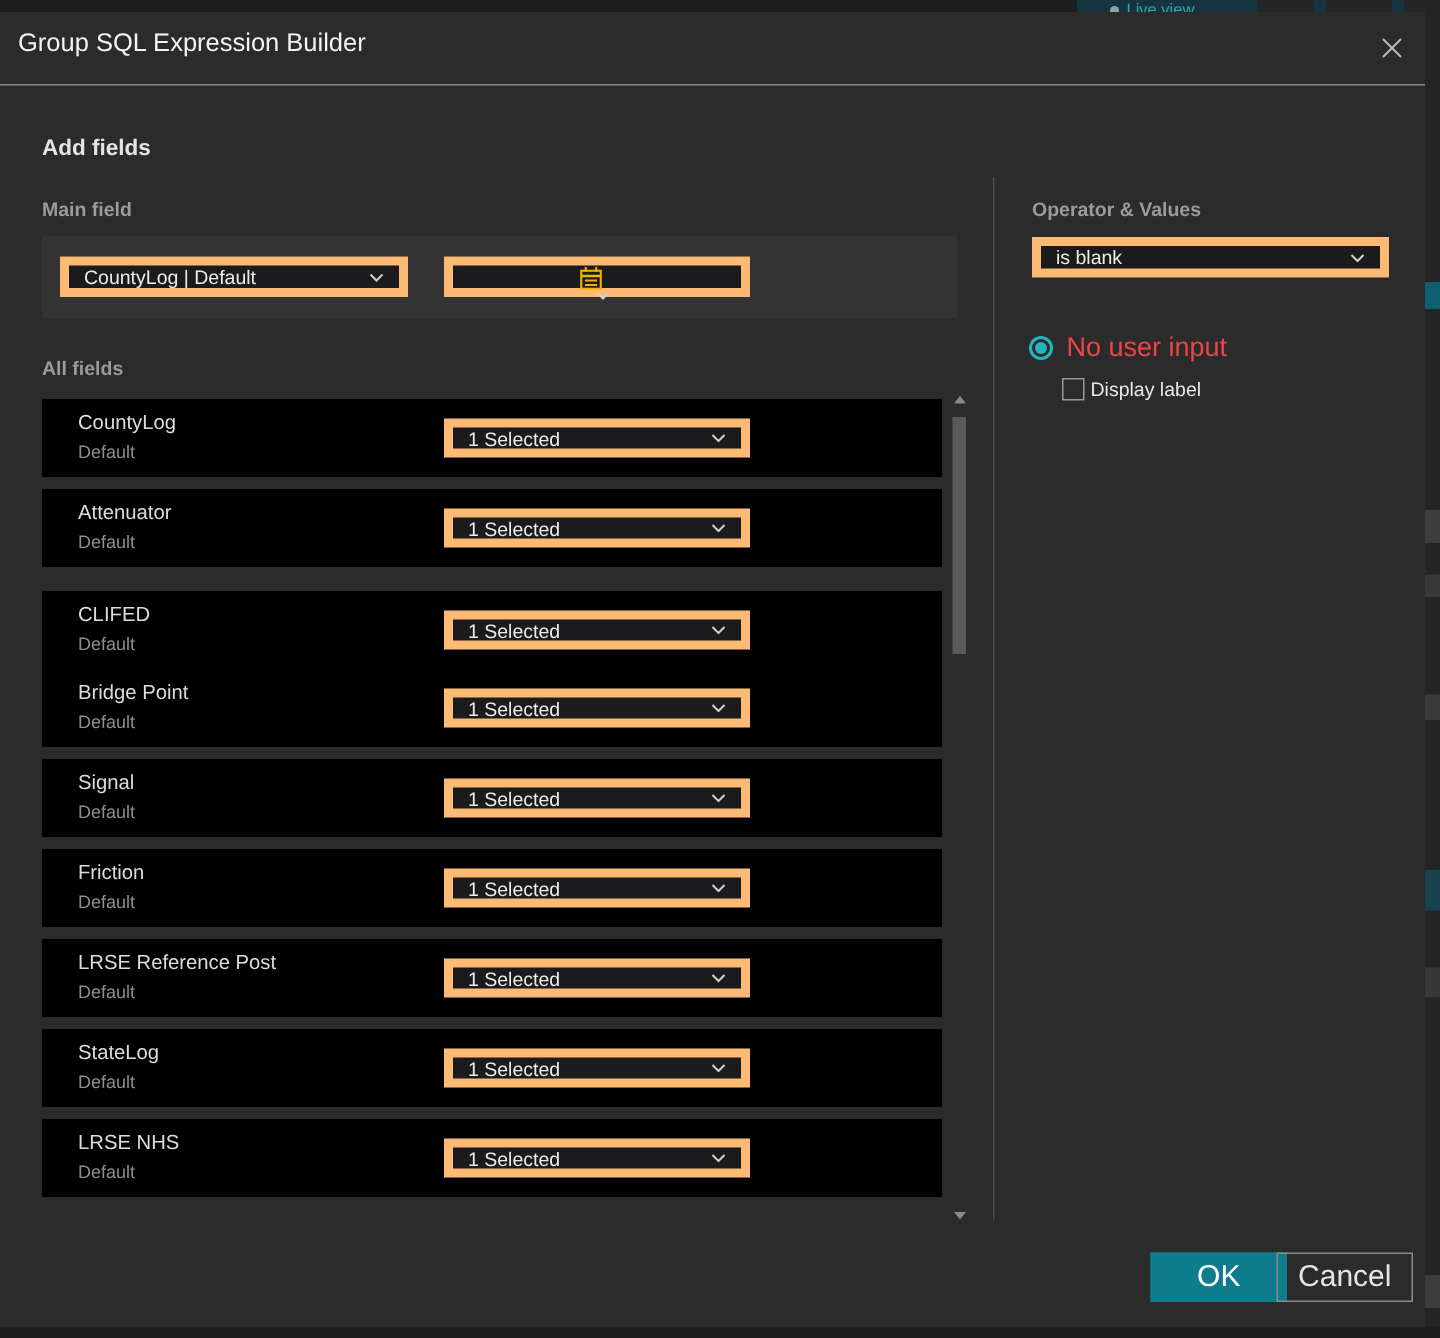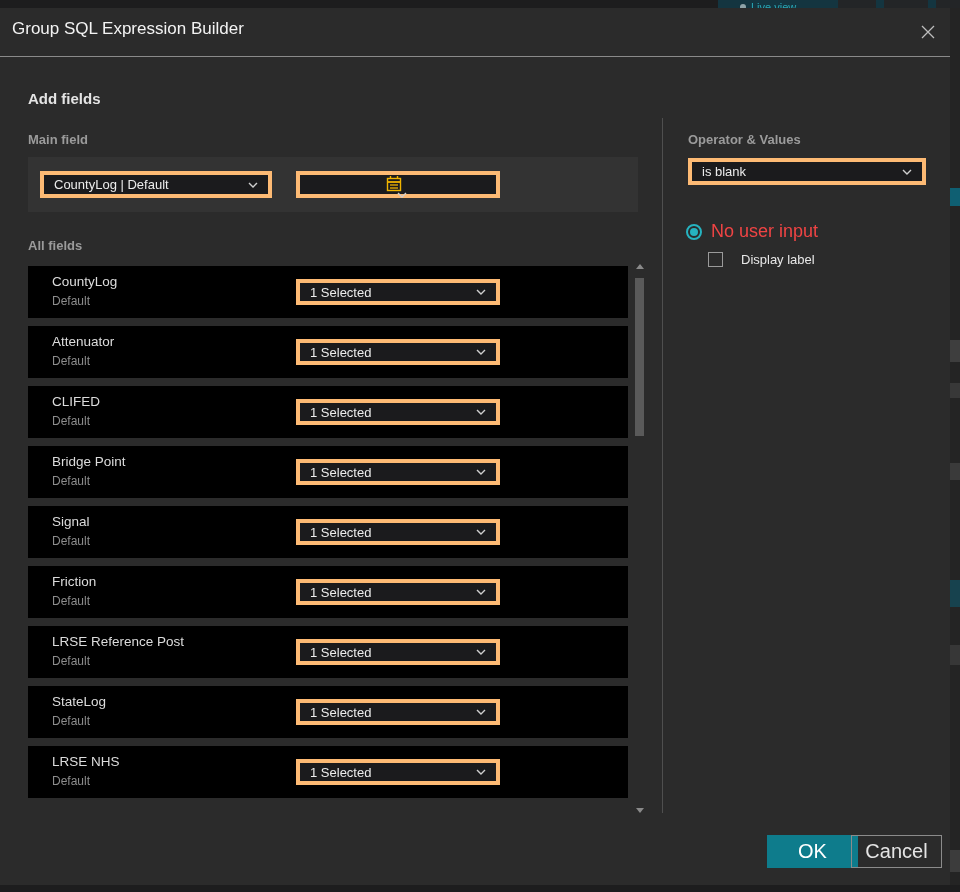--- a/index.html
+++ b/index.html
@@ -26,21 +26,21 @@
   .title-bar { position:absolute; left:0; top:0; width:950px; height:48px; }
   .dialog-title { position:absolute; left:12px; top:11px; font-size:17px; font-weight:400; color:#f3f3f3; }
   .close-btn { position:absolute; right:8px; top:10px; width:28px; height:28px; display:flex; align-items:center; justify-content:center; cursor:pointer; }
   .title-divider { position:absolute; left:0; top:48px; width:950px; height:1px; background:#8a8a8a; }
 
   .section-heading { position:absolute; left:28px; top:82px; font-size:15px; font-weight:700; color:#e4e4e4; }
   .sub-label { position:absolute; font-size:13px; font-weight:600; color:#9b9b9b; }
 
   
   .dropdown {
-    position:absolute; height:27px; background:#1b1b1d; border:4px solid #fdba74;
+    position:absolute; height:27px; background:#1b1b1d; border:6px solid #fdba74;
     display:flex; align-items:center; padding:0 10px; font-size:13px; color:#ececec;
     cursor:pointer;
   }
   .dropdown .dd-label { flex:1; white-space:nowrap; overflow:hidden; }
   .dropdown .chev { flex:none; margin-left:8px; display:flex; align-items:center; }
 
   .main-panel { position:absolute; left:28px; top:149px; width:610px; height:55px; background:#333333; }
   .dd-mainfield { left:12px; top:14px; width:232px; }
   .dd-maindate  { left:268px; top:14px; width:204px;flex-direction:column; }
   .cal-icon { margin-right:9px; display:flex; align-items:center; }
@@ -62,21 +62,21 @@
   
   .v-divider { position:absolute; left:662px; top:110px; width:1px; height:695px; background:#4f4f4f; }
   .op-label { left:688px; top:124px; }
   .dd-operator { left:688px; top:150px; width:238px; }
 
   .radio-row { position:absolute; left:686px; top:213px; display:flex; align-items:center; gap:9px; cursor:pointer; }
   .radio-outer { width:16px; height:16px; border-radius:50%; border:2px solid #26b3c0; display:flex; align-items:center; justify-content:center; }
   .radio-inner { width:8px; height:8px; border-radius:50%; background:#26b3c0; }
   .radio-label { font-size:18px; color:#ef4444; }
 
-  .checkbox-row { position:absolute; left:708px; top:244px; display:flex; align-items:center; gap:18px; cursor:pointer; }
+  .checkbox-row { position:absolute; left:708px; top:244px; display:flex; align-items:center; gap:4px; cursor:pointer; }
   .checkbox-box { width:15px; height:15px; border:1px solid #9a9a9a; background:transparent; }
   .checkbox-label { font-size:13px; color:#e8e8e8; }
 
   
   .btn { position:absolute; top:827px; width:91px; height:33px; display:flex; align-items:center; justify-content:center; font-size:20px; cursor:pointer; }
   .btn-ok { left:767px; background:#0e7c8c; color:#ffffff; border:1px solid #0e7c8c; }
   .btn-cancel { left:851px; background:transparent; color:#e4e4e4; border:1px solid #8b8b8b; }
 </style>
 </head>
 <body>
@@ -168,21 +168,21 @@
       <div class="row-sub">Default</div>
       <div class="dropdown row-dd">
         <span class="dd-label">1 Selected</span>
         <span class="chev">
           <svg width="10" height="6" viewBox="0 0 10 6">
               <path d="M1 1l4 4 4-4" stroke="#cfcfcf" stroke-width="1.4" fill="none"></path>
             </svg>
         </span>
       </div>
     </div>
-      <div class="field-row" style="top: 120px; text-decoration: underline;">
+      <div class="field-row" style="top: 128px; text-decoration: underline;">
       <div class="row-name">CLIFED</div>
       <div class="row-sub">Default</div>
       <div class="dropdown row-dd">
         <span class="dd-label">1 Selected</span>
         <span class="chev">
           <svg width="10" height="6" viewBox="0 0 10 6">
               <path d="M1 1l4 4 4-4" stroke="#cfcfcf" stroke-width="1.4" fill="none"></path>
             </svg>
         </span>
       </div>

